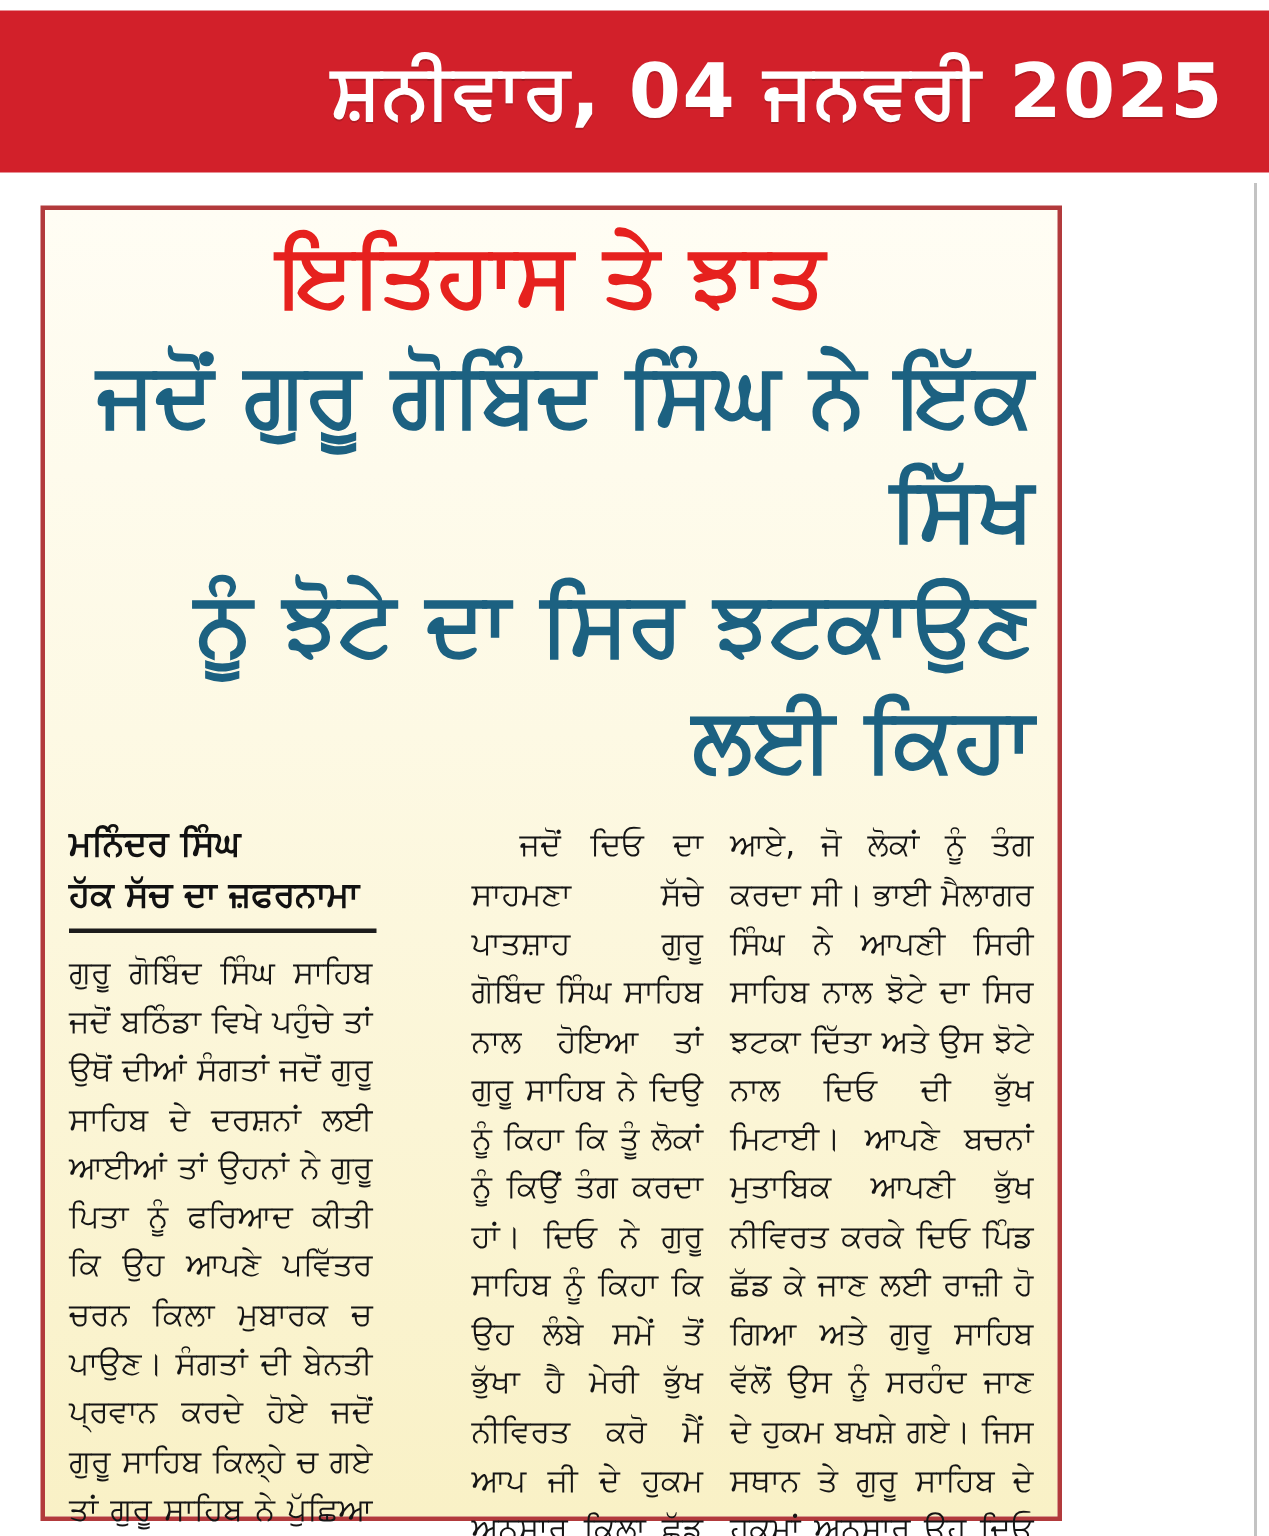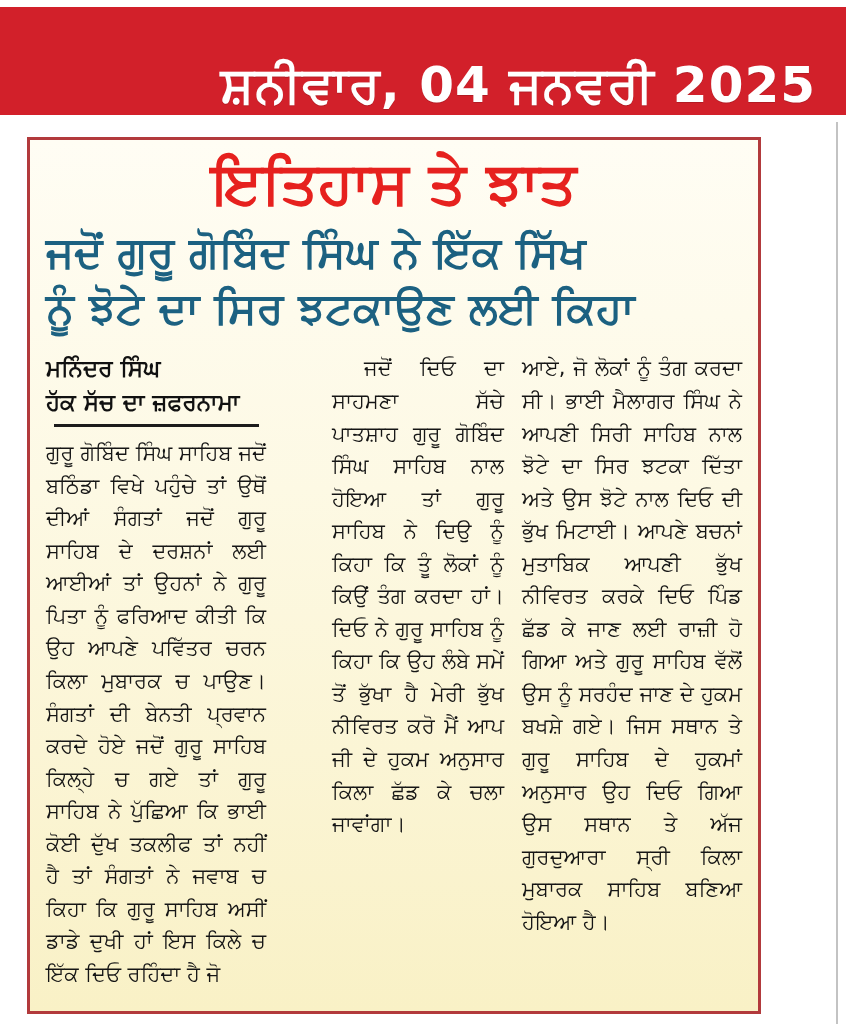--- a/index.html
+++ b/index.html
@@ -7,47 +7,47 @@
     position:relative;
     width:846px;height:1024px;
     background:#ffffff;
     overflow:hidden;
     font-family:"DejaVu Sans","Liberation Sans",sans-serif;
   }
   
   .masthead{
     position:absolute;left:0;top:7px;right:0;height:108px;
     background:#d2202a;
-    display:flex;align-items:flex-end;justify-content:flex-end;
+    display:flex;align-items:center;justify-content:flex-end;
     padding-right:30px;box-sizing:border-box;
   }
   .masthead-date{
     color:#ffffff;font-weight:700;font-size:50px;letter-spacing:1px;
     text-shadow:0 1px 0 rgba(0,0,0,.15);
     white-space:nowrap;
   }
   
   .page-edge{
     position:absolute;right:8px;top:122px;bottom:0;width:2px;background:#a9a9a9;opacity:.7;
   }
   
   .clip{
-    position:absolute;left:27px;top:137px;width:734px;height:877px;
+    position:absolute;left:27px;top:137px;width:681px;height:877px;
     box-sizing:border-box;
     border:3px solid #b23a3c;
     background:linear-gradient(180deg,#fffdf4 0%,#fdf9e4 40%,#f9f1c6 100%);
     padding:8px 16px 10px 16px;
   }
   .kicker{
     text-align:center;color:#e6211e;font-weight:700;
     font-size:58px;line-height:1.15;margin-top:2px;
   }
   .headline{
-    text-align:left;color:#1c6181;font-weight:700;
-    font-size:43px;line-height:1.3;margin-top:8px;
+    text-align:right;color:#1c6181;font-weight:700;
+    font-size:59px;line-height:1.3;margin-top:8px;
   }
   .cols{
     display:flex;gap:18px;margin-top:16px;
   }
   .col{
     flex:1 1 0;min-width:0;
     font-size:21px;line-height:1.55;color:#151515;
     text-align:justify;
   }
   .byline{text-align:left;font-weight:700;font-size:23px;line-height:1.45;color:#111;}

